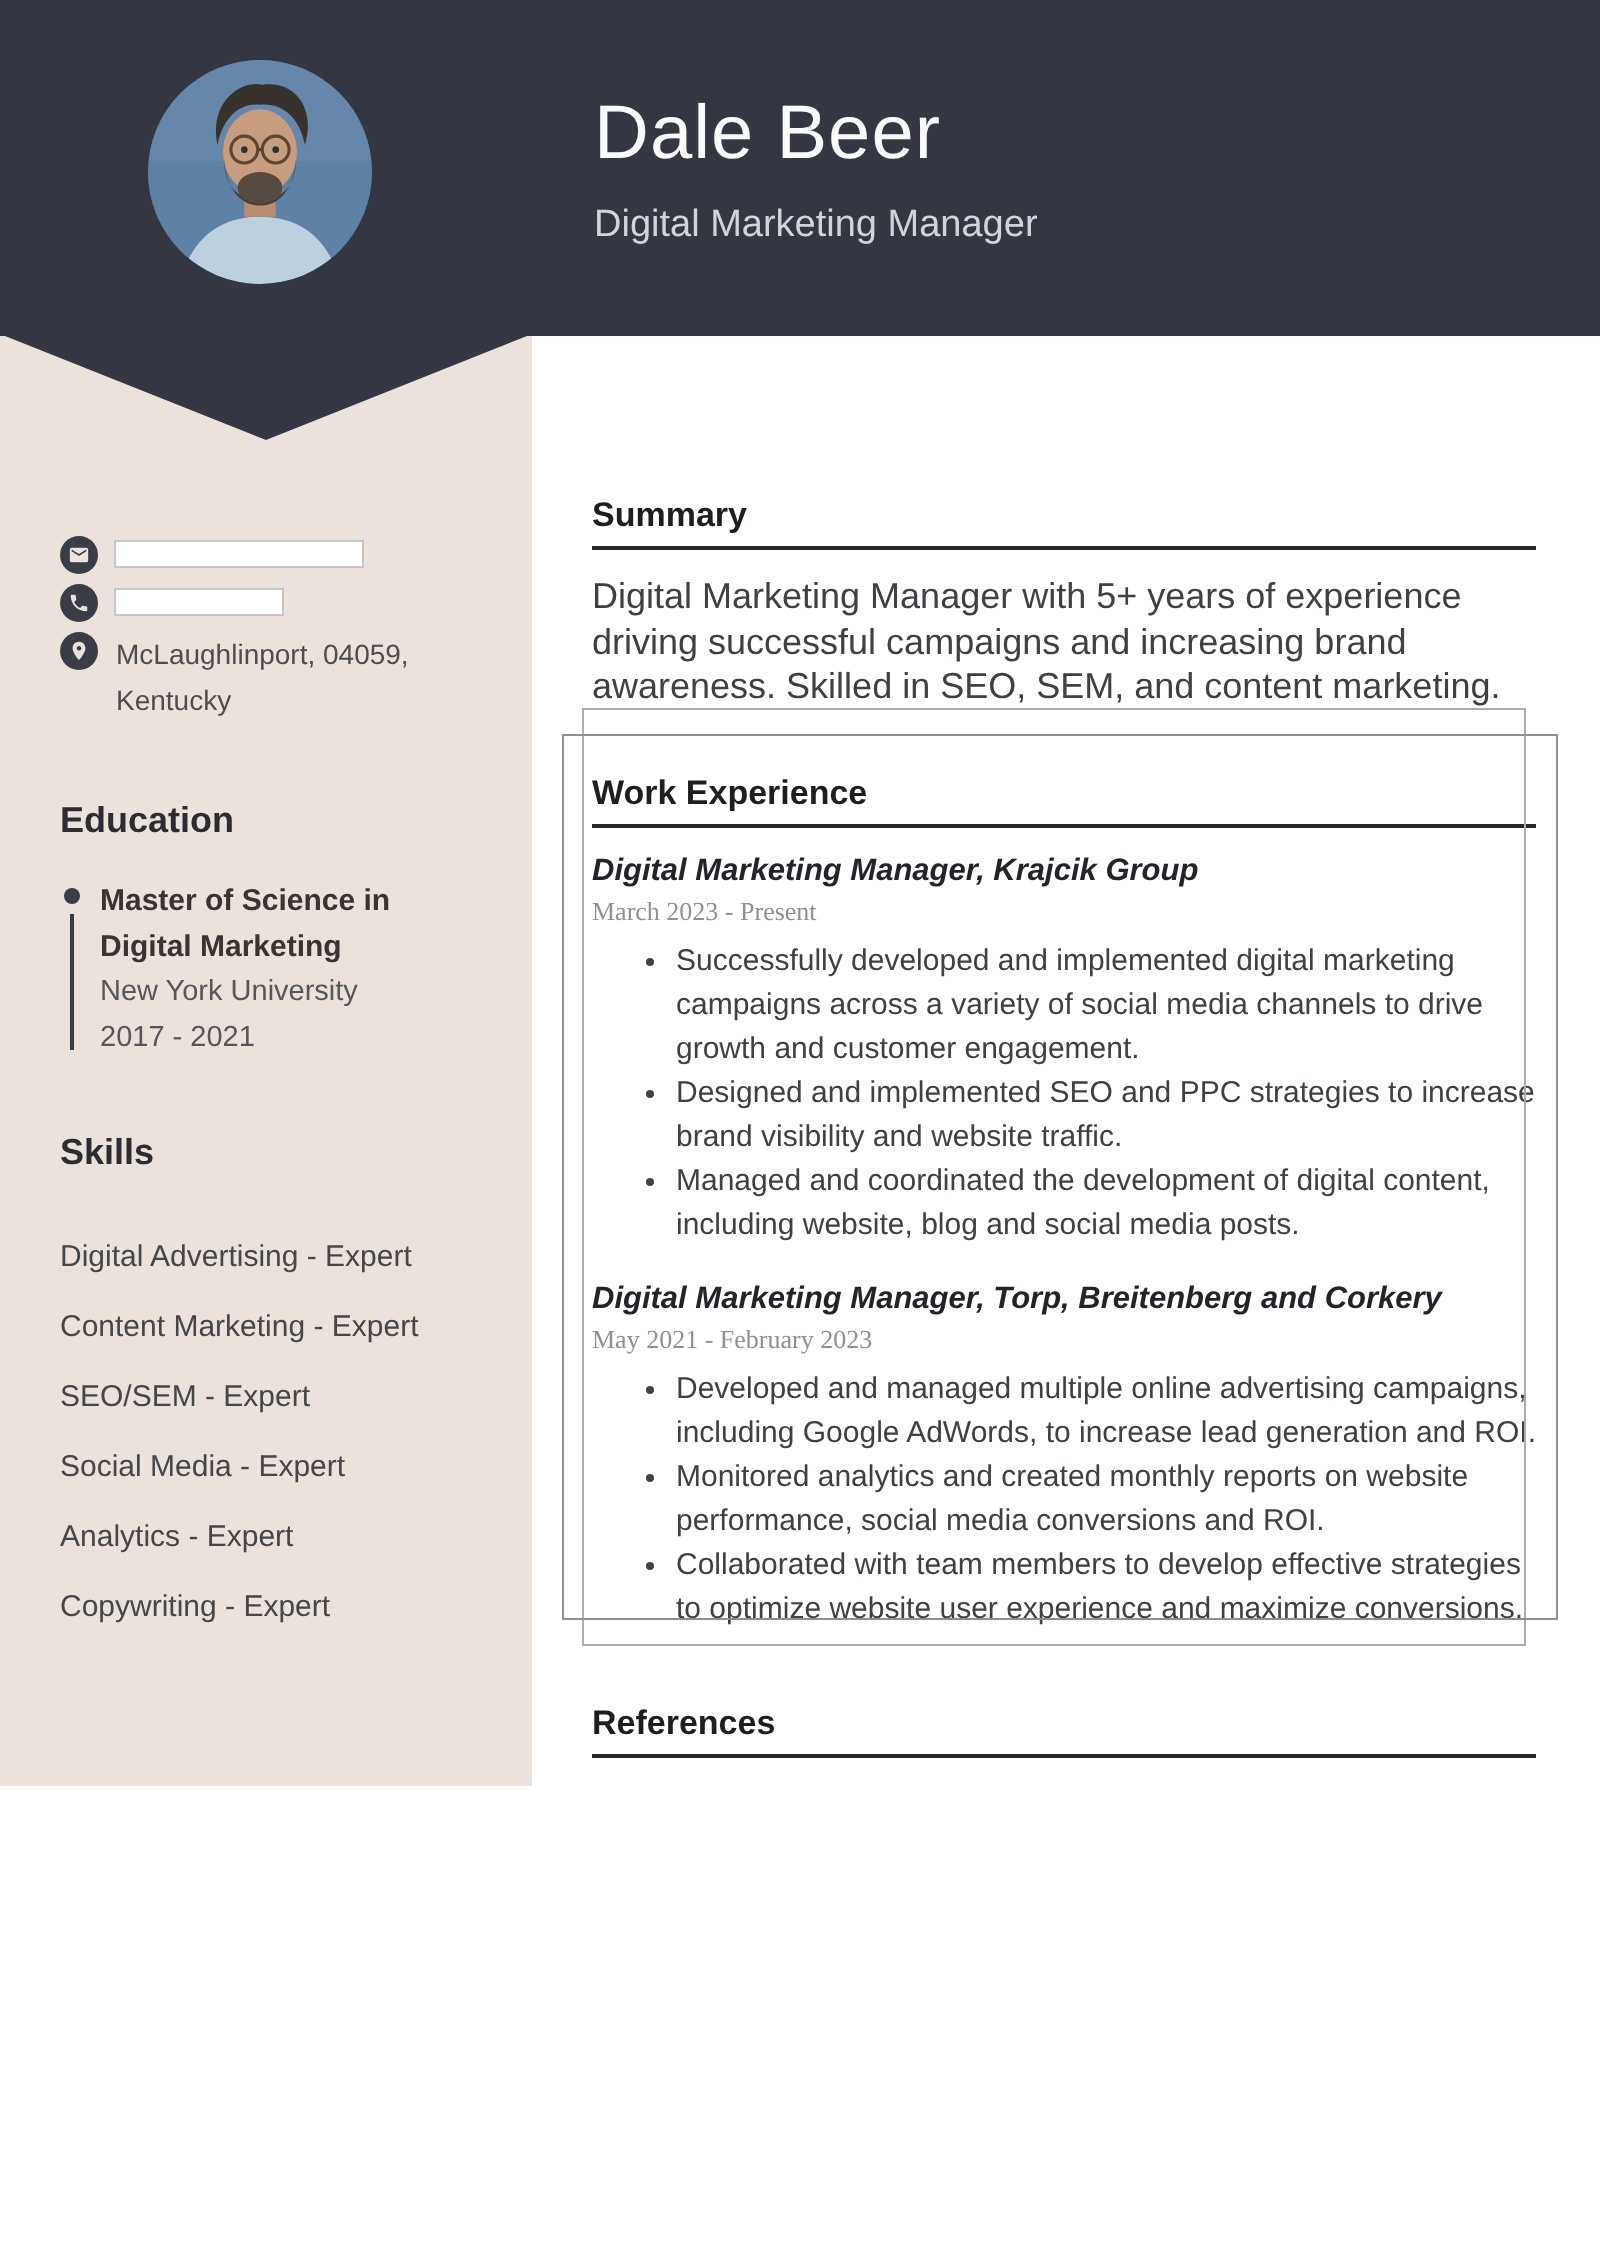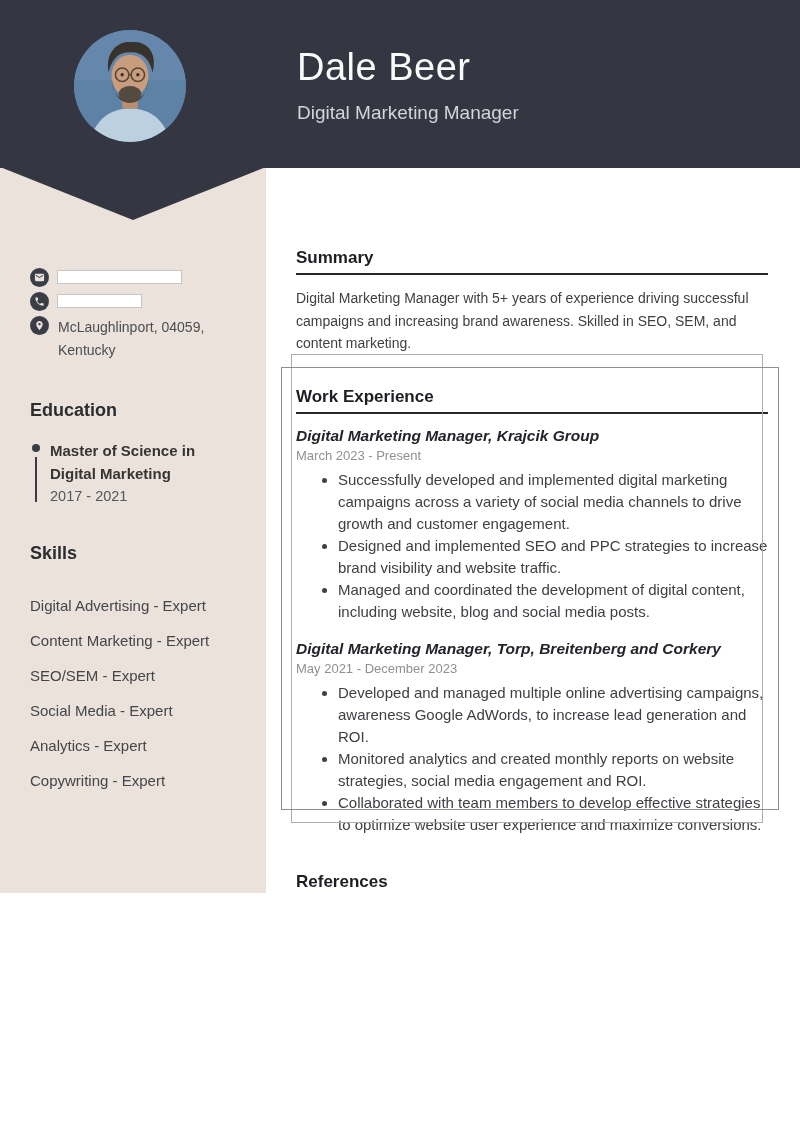--- a/index.html
+++ b/index.html
@@ -44,27 +44,27 @@
   .edu-school, .edu-years { font-size:14.5px; color:#56575b; line-height:23px; }
 
   .skills-section { margin-top:35px; }
   .skill-item { font-size:15px; color:#45464a; margin-top:19px; line-height:16px; }
   .skill-item.first { margin-top:34px; }
 
   
   .main { position:absolute; left:266px; top:168px; width:534px; padding:80px 32px 40px 30px; }
   .section-heading { font-size:17px; font-weight:bold; color:#1d1e22; padding-bottom:5px;
     border-bottom:2px solid #26272b; }
-  .summary-text { margin-top:12px; font-size:14px; line-height:22.5px; color:#3f4044; }
+  .summary-text { margin-top:12px; font-size:18px; line-height:22.5px; color:#3f4044; }
 
   .work-section { margin-top:32px; }
   .job { margin-top:12px; }
   .job + .job { margin-top:16px; }
   .job-title { font-size:15.5px; font-weight:bold; color:#222429; line-height:19px;font-style:italic; }
-  .job-dates { margin-top:3px; font-size:13px; color:#8f9094; }
+  .job-dates { margin-top:3px; font-size:13px; color:#8f9094;font-family:Liberation Serif, serif; }
   .job-bullets { margin-top:6px; padding-left:42px; }
   .job-bullets li { font-size:15px; line-height:22px; color:#3f4044; }
 
   .ref-section { margin-top:36px; }
   .ref-text { margin-top:14px; font-size:15px; color:#3f4044;font-style:italic; }
 
   
   .outline-a { position:absolute; left:291px; top:354px; width:472px; height:469px;
     border:1px solid #adadad; pointer-events:auto; }
   .outline-b { position:absolute; left:281px; top:367px; width:498px; height:443px;
@@ -140,20 +140,21 @@
 
     <div class="edu-section">
       <div class="side-heading">Education</div>
       <div class="edu-entry">
         <div class="edu-timeline">
           <div class="edu-dot"></div>
           <div class="edu-line"></div>
         </div>
         <div class="edu-text">
           <div class="edu-degree">Master of Science in Digital Marketing</div>
+          <div class="edu-school">New York University</div>
           <div class="edu-years">2017 - 2021</div>
         </div>
       </div>
     </div>
 
     <div class="skills-section">
       <div class="side-heading">Skills</div>
       <div class="skill-item first">Digital Advertising - Expert</div>
       <div class="skill-item">Content Marketing - Expert</div>
       <div class="skill-item">SEO/SEM - Expert</div>
@@ -179,24 +180,24 @@
         <div class="job-dates">March 2023 - Present</div>
         <ul class="job-bullets">
           <li>Successfully developed and implemented digital marketing campaigns across a variety of social media channels to drive growth and customer engagement.</li>
           <li>Designed and implemented SEO and PPC strategies to increase brand visibility and website traffic.</li>
           <li>Managed and coordinated the development of digital content, including website, blog and social media posts.</li>
         </ul>
       </div>
 
       <div class="job">
         <div class="job-title">Digital Marketing Manager, Torp, Breitenberg and Corkery</div>
-        <div class="job-dates">May 2021 - December 2023</div>
+        <div class="job-dates">May 2021 - February 2023</div>
         <ul class="job-bullets">
-          <li>Developed and managed multiple online advertising campaigns, awareness Google AdWords, to increase lead generation and ROI.</li>
-          <li>Monitored analytics and created monthly reports on website strategies, social media engagement and ROI.</li>
+          <li>Developed and managed multiple online advertising campaigns, including Google AdWords, to increase lead generation and ROI.</li>
+          <li>Monitored analytics and created monthly reports on website performance, social media conversions and ROI.</li>
           <li>Collaborated with team members to develop effective strategies to optimize website user experience and maximize conversions.</li>
         </ul>
       </div>
     </div>
 
     <div class="ref-section">
       <div class="section-heading">References</div>
       <div class="ref-text">References available upon request</div>
     </div>
 

